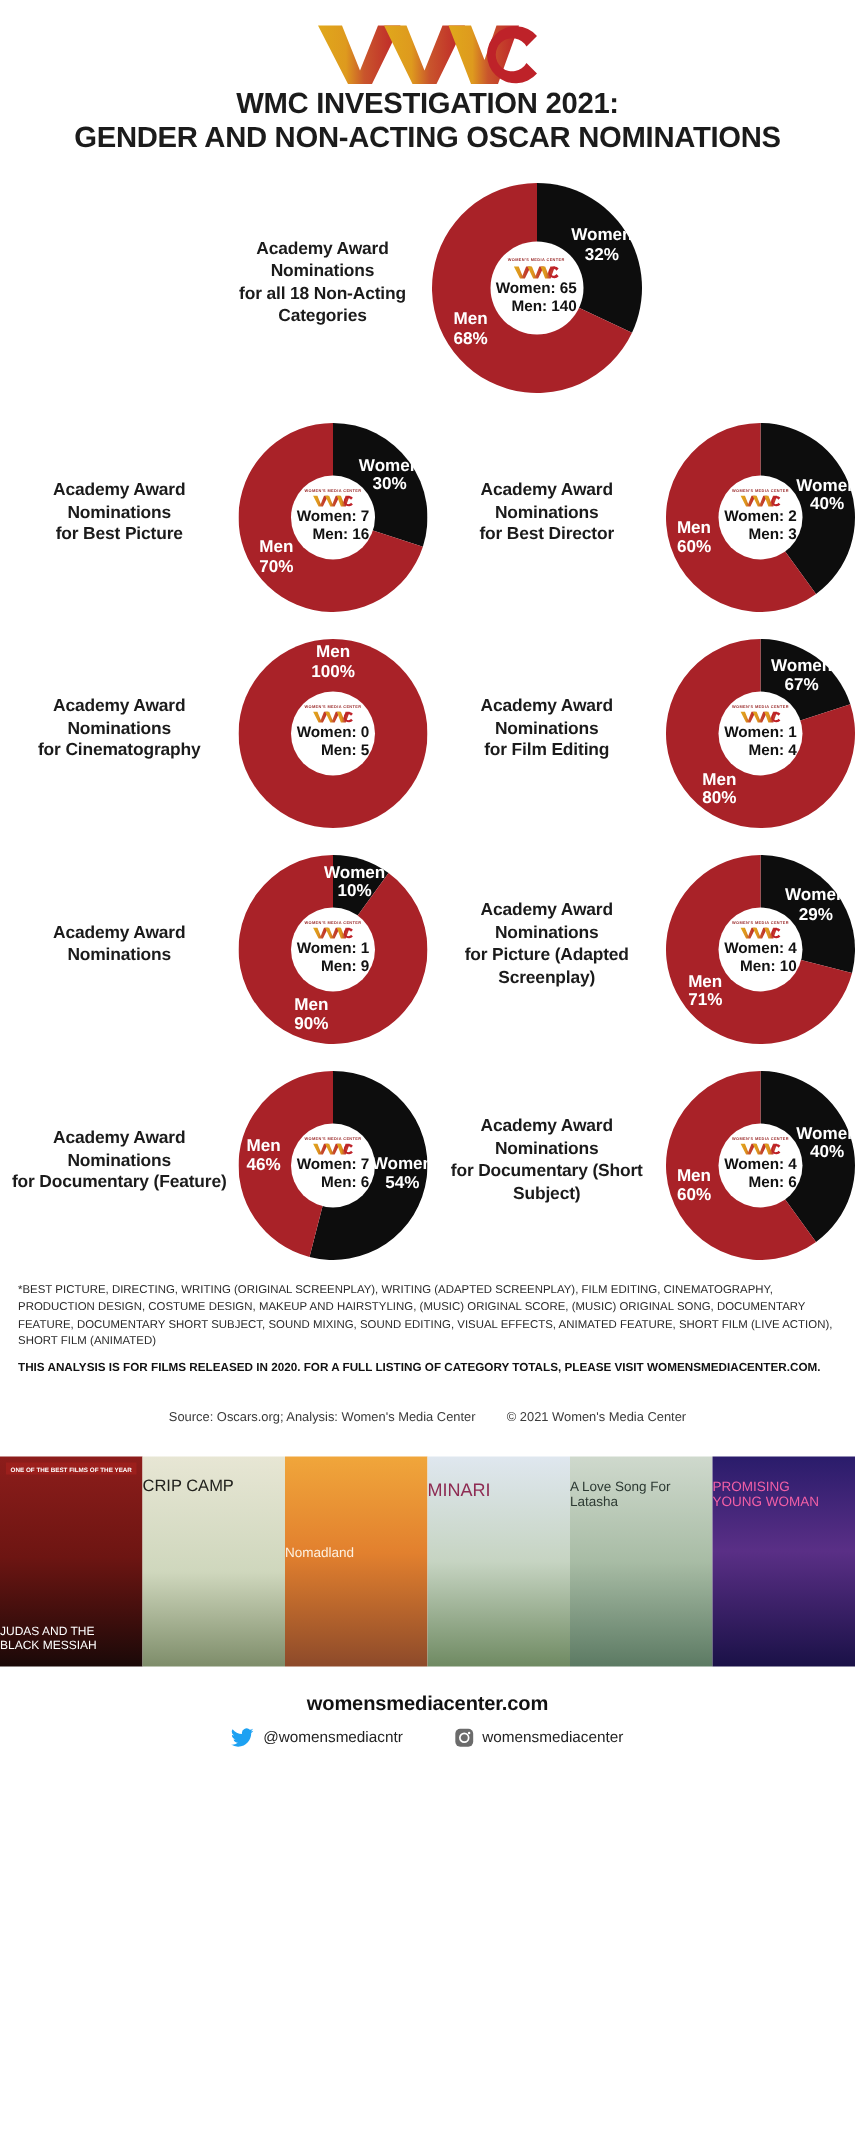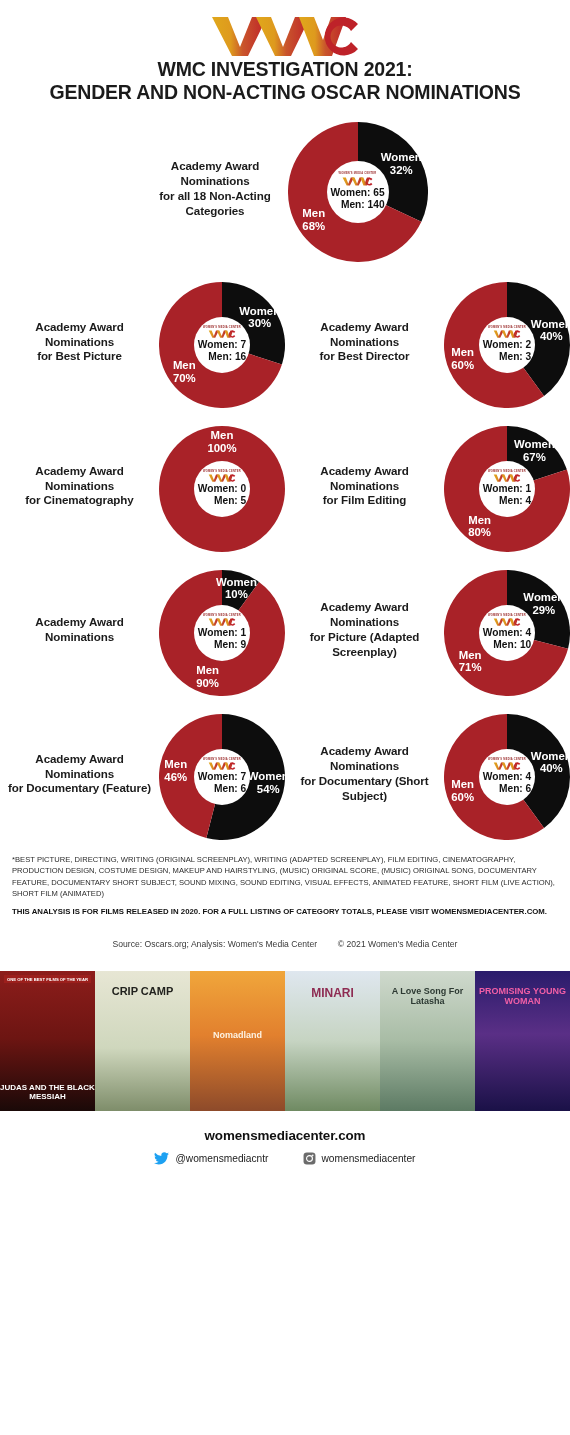--- a/index.html
+++ b/index.html
@@ -103,23 +103,23 @@
   
   .posters {
     margin-top: 22px;
     display: flex;
     width: 570px;
     height: 140px;
   }
   .poster { flex: 1; position: relative; overflow: hidden; }
   .poster .ptitle {
     position: absolute;
-    left: 0; right: 0;
-    text-align: center;
-    font-weight: bold;
+    left: 0; right: 12px;
+    text-align: left;
+    font-weight: normal;
     line-height: 1.1;
   }
 
   
   .footer { margin-top: 17px; text-align: center; }
   .site {
     font-size: 13.4px;
     font-weight: bold;
     color: #111111;
     letter-spacing: -0.1px;

